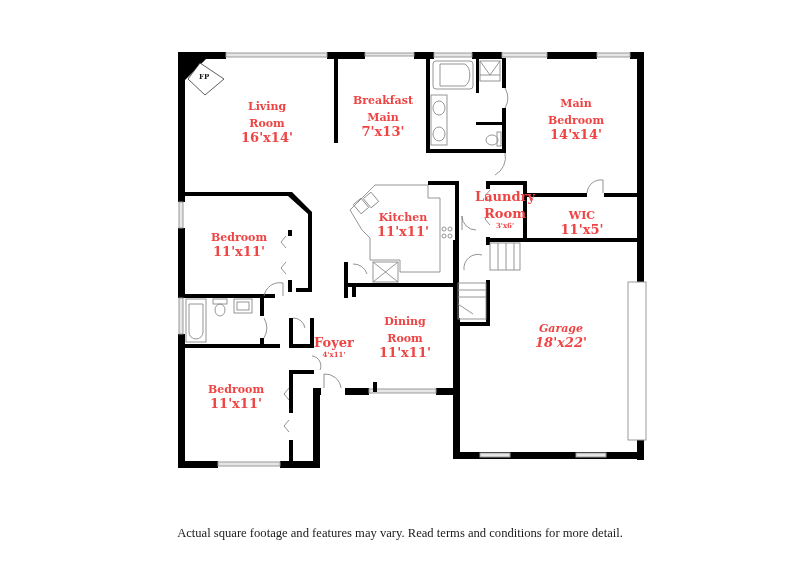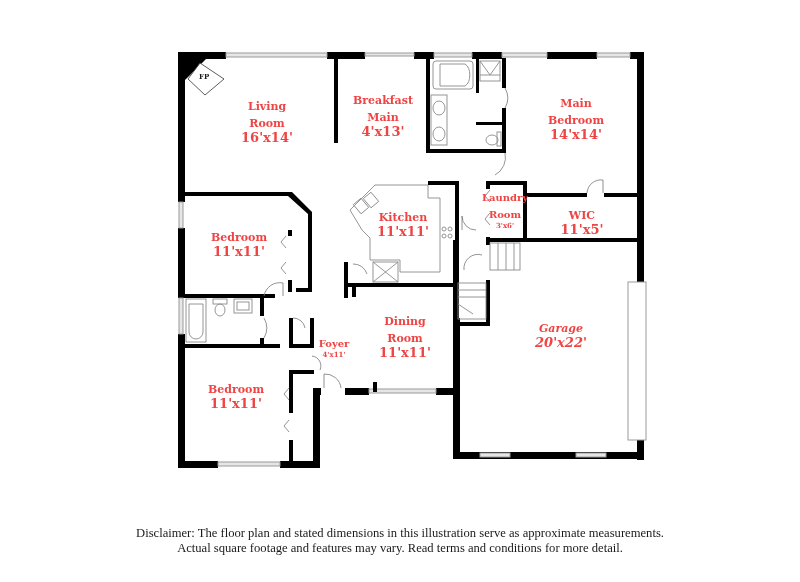--- a/index.html
+++ b/index.html
@@ -1,21 +1,21 @@
 <!DOCTYPE html>
 <html><head>
 <meta charset="utf-8">
 <style>
   html,body{margin:0;padding:0;background:#ffffff;}
   body{width:800px;height:582px;position:relative;overflow:hidden;font-family:"DejaVu Serif","Liberation Serif",serif;color:#1a1a1a;}
   #plan{position:absolute;left:0;top:0;width:800px;height:582px;}
   .room-label{position:absolute;text-align:center;font-family:"DejaVu Serif","Liberation Serif",serif;font-weight:bold;color:#ef4444;line-height:1.05;transform:translate(-50%,-50%);white-space:nowrap;}
   .room-label .name{font-size:11px;}
   .room-label .dim{font-size:13px;display:block;}
-  .room-label.small .name{font-size:10px;margin-top:48px;}
+  .room-label.small .name{font-size:13px;margin-top:48px;}
   .room-label.small .dim{font-size:7px;}
   .fp{position:absolute;font-size:7px;font-weight:bold;font-family:"DejaVu Serif","Liberation Serif",serif;}
   .disclaimer{position:absolute;left:0;top:526px;width:800px;text-align:center;font-family:"Liberation Serif","DejaVu Serif",serif;font-size:12.6px;line-height:15px;color:#1a1a1a;}
 </style>
 </head>
 <body>
 
 <svg id="plan" width="800" height="582" viewBox="0 0 800 582" xmlns="http://www.w3.org/2000/svg">
   <g fill="#000">
 
@@ -182,21 +182,21 @@
 
 <div class="room-label" style="left:267px;top:121px;">
   <span class="name">Living</span><br>
   <span class="name">Room</span>
   <span class="dim">16'x14'</span>
 </div>
 
 <div class="room-label" style="left:383px;top:115px;">
   <span class="name">Breakfast</span><br>
   <span class="name">Main</span>
-  <span class="dim">4'x13'</span>
+  <span class="dim">7'x13'</span>
 </div>
 
 <div class="room-label" style="left:576px;top:118px;">
   <span class="name">Main</span><br>
   <span class="name">Bedroom</span>
   <span class="dim">14'x14'</span>
 </div>
 
 <div class="room-label" style="left:403px;top:223px;">
   <span class="name">Kitchen</span>
@@ -225,24 +225,23 @@
 </div>
 
 <div class="room-label" style="left:405px;top:336px;">
   <span class="name">Dining</span><br>
   <span class="name">Room</span>
   <span class="dim">11'x11'</span>
 </div>
 
 <div class="room-label" style="left:561px;top:334px;font-style:italic;">
   <span class="name">Garage</span>
-  <span class="dim">20'x22'</span>
+  <span class="dim">18'x22'</span>
 </div>
 
 <div class="room-label" style="left:236px;top:395px;">
   <span class="name">Bedroom</span>
   <span class="dim">11'x11'</span>
 </div>
 
 <div class="disclaimer">
-  <div>Disclaimer: The floor plan and stated dimensions in this illustration serve as approximate measurements.</div>
   <div>Actual square footage and features may vary. Read terms and conditions for more detail.</div>
 </div>
 
 </body></html>

